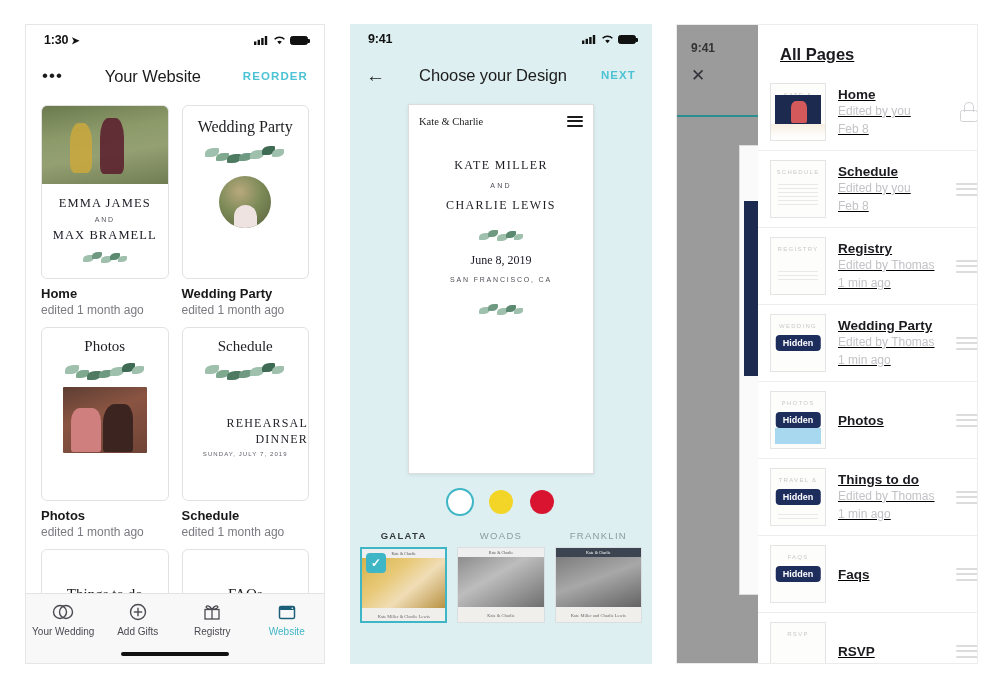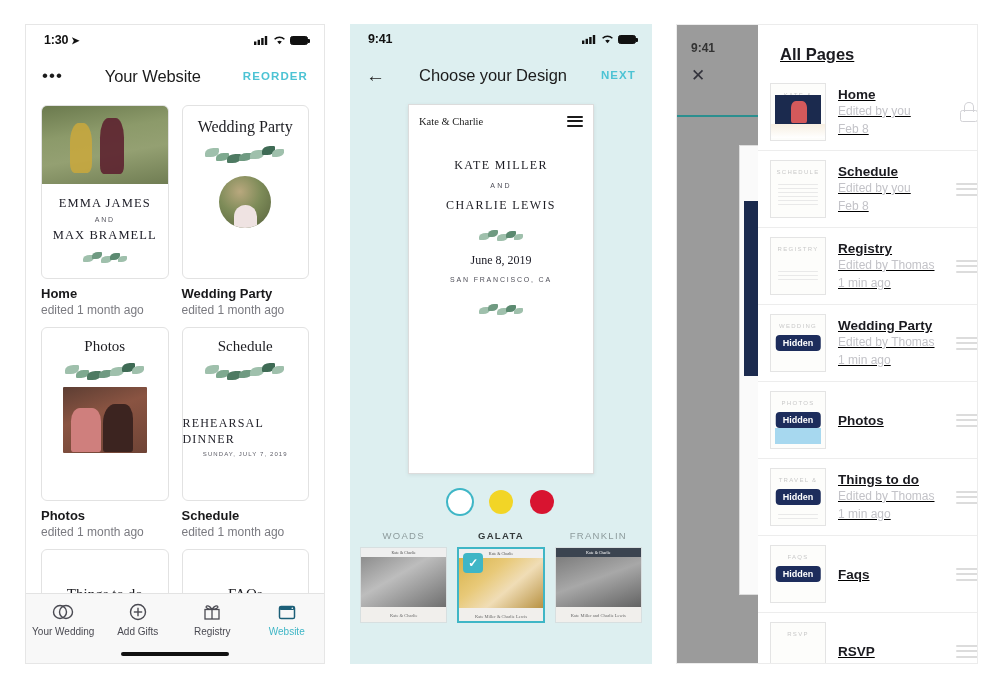--- a/index.html
+++ b/index.html
@@ -96,21 +96,21 @@
   .ph-photo{
     width:84px;height:66px;margin:8px auto 0;
     background:linear-gradient(160deg,#5d3e33 0%,#8a5442 40%,#6f4436 100%);
     position:relative;overflow:hidden;border-radius:1px;
   }
   .ph-photo:before{content:"";position:absolute;left:10%;top:32%;width:30px;height:44px;background:#cf7f7d;border-radius:30% 30% 6% 6%;}
   .ph-photo:after{content:"";position:absolute;left:48%;top:26%;width:30px;height:48px;background:#3c2420;border-radius:40% 30% 8% 8%;}
 
   
   .sc-title{font-family:"Liberation Serif", serif;font-size:15px;color:#1d1d22;text-align:center;margin-top:10px;}
-  .sc-rehearsal{font-family:"Liberation Serif", serif;font-size:12px;letter-spacing:1.2px;color:#24242c;text-align:left;line-height:1.35;}
+  .sc-rehearsal{font-family:"Liberation Serif", serif;font-size:12px;letter-spacing:1.2px;color:#24242c;text-align:right;line-height:1.35;}
   .sc-date{font-size:6px;letter-spacing:1.1px;color:#5c5c66;text-align:center;margin-top:4px;}
 
   
   .partial-row { padding: 0 15px; margin-top: 10px; display:grid; grid-template-columns:1fr 1fr; gap:0 13px; }
   .partial-card { border:1px solid #e2e2e2; border-top-left-radius:6px; border-top-right-radius:6px; height:50px; background:#fff; overflow:hidden;}
   .partial-card .t { font-family:"Liberation Serif", serif; font-size:15px; color:#1d1d22; text-align:center; margin-top: 36px;}
 
   
   .tabbar {
     position:absolute; left:0; right:0; bottom:0; height:70px;
@@ -440,38 +440,38 @@
       </div>
     </div>
 
     <div class="swatch-row">
       <div class="swatch sel" style="background:#ffffff;"></div>
       <div class="swatch" style="background:#f2d526;"></div>
       <div class="swatch" style="background:#d81430;"></div>
     </div>
 
     <div class="themes">
-      <div class="theme">
-        <div class="name">WOADS</div>
-        <div class="shot">
-          <div class="bar">Kate &amp; Charlie</div>
-          <div class="img" style="background:linear-gradient(150deg,#8d8d8d,#bdbdbd 40%,#6f6f6f);"></div>
-          <div class="foot">Kate &amp; Charlie</div>
-        </div>
-      </div>
       <div class="theme sel">
         <div class="name">GALATA</div>
         <div class="shot">
           <div class="check">✓</div>
           <div class="bar">Kate &amp; Charlie</div>
           <div class="img" style="background:linear-gradient(140deg,#d7b24a,#e8c978 35%,#f0ddb6 60%,#b89243);"></div>
           <div class="foot">Kate Miller &amp; Charlie Lewis</div>
         </div>
       </div>
       <div class="theme">
+        <div class="name">WOADS</div>
+        <div class="shot">
+          <div class="bar">Kate &amp; Charlie</div>
+          <div class="img" style="background:linear-gradient(150deg,#8d8d8d,#bdbdbd 40%,#6f6f6f);"></div>
+          <div class="foot">Kate &amp; Charlie</div>
+        </div>
+      </div>
+      <div class="theme">
         <div class="name">FRANKLIN</div>
         <div class="shot">
           <div class="bar" style="background:#3b4450;color:#fff;">Kate &amp; Charlie</div>
           <div class="img" style="background:linear-gradient(160deg,#7d7d7d,#a8a8a8 45%,#636363);"></div>
           <div class="foot">Kate Miller and Charlie Lewis</div>
         </div>
       </div>
     </div>
   </div>
 

